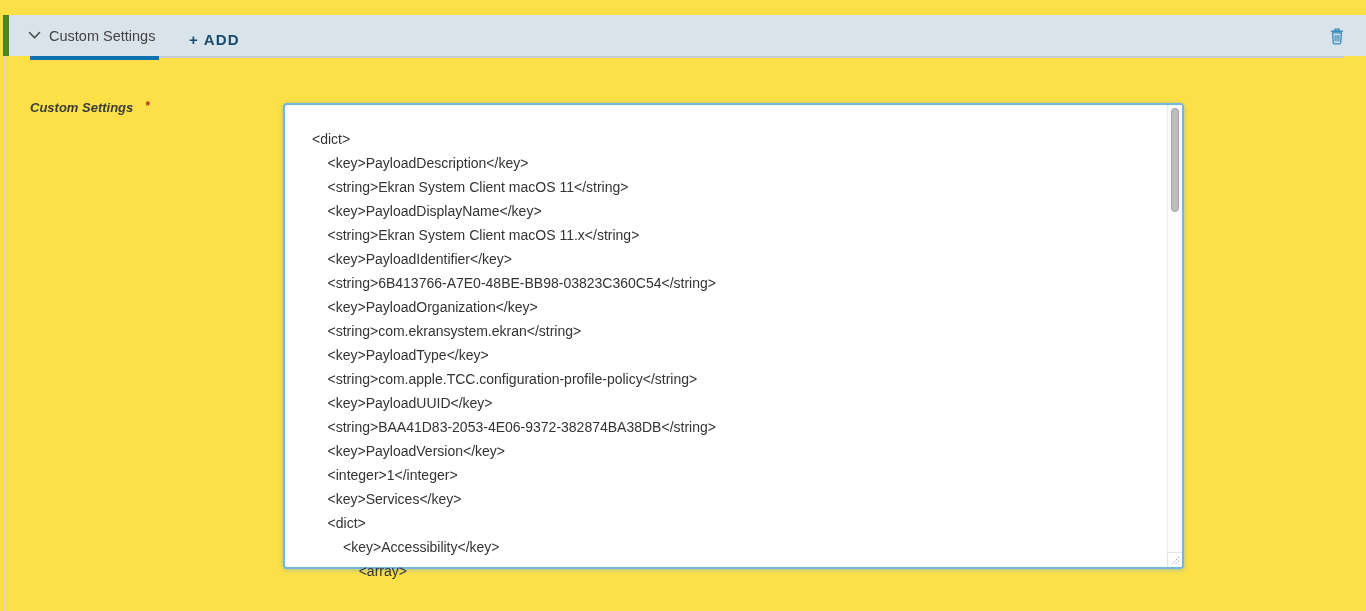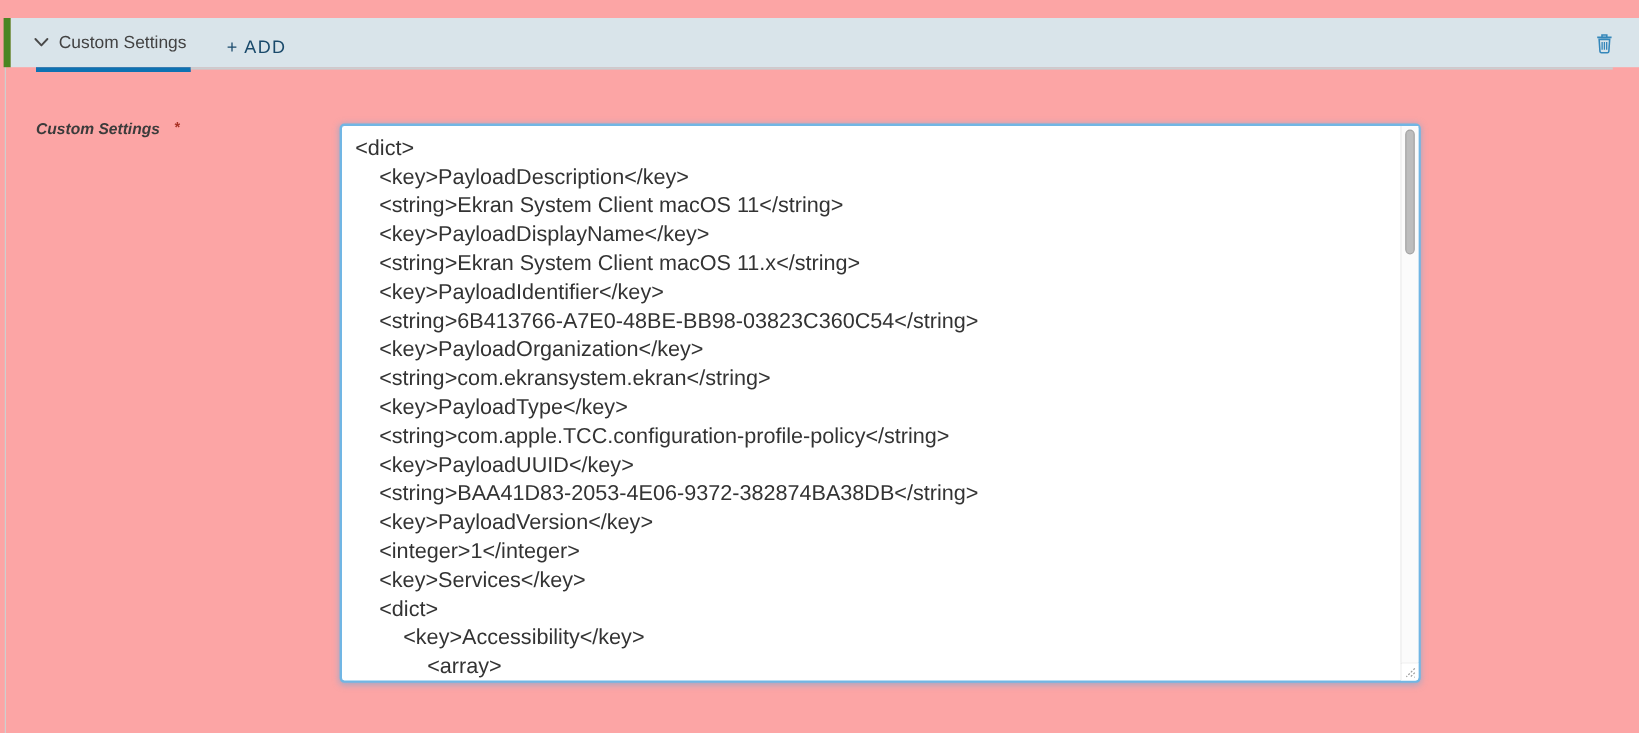--- a/index.html
+++ b/index.html
@@ -1,21 +1,21 @@
 <!DOCTYPE html>
 <html><head>
 <meta charset="utf-8">
 <style>
   * { box-sizing: border-box; }
   html, body { margin: 0; padding: 0; background: #fff; }
   .page {
     position: relative;
     width: 1366px;
     height: 611px;
-    background: #fca5a5;
+    background: #fde047;
     font-family: "Liberation Sans", sans-serif;
     overflow: hidden;
   }
   .left-rule {
     position: absolute;
     left: 4px; top: 15px; bottom: 0;
     width: 1px;
     background: #cfcfcf;
   }
   .green-bar {
@@ -51,20 +51,21 @@
     align-items: center;
     padding: 8px 4px 0 4px;
     background: none;
     border: none;
     color: #1a4a6b;
     font-family: "Liberation Sans", sans-serif;
     font-size: 15px;
     letter-spacing: 1.2px;
     cursor: pointer;
     white-space: nowrap;
+    font-weight: bold;
   }
   .trash-btn {
     position: absolute;
     right: 20px; top: 11px;
     width: 18px; height: 20px;
     background: none;
     border: none;
     padding: 0;
     cursor: pointer;
     display: flex;
@@ -103,25 +104,25 @@
   .editor {
     position: absolute;
     left: 283px; top: 103px;
     width: 901px; height: 466px;
     background: #fff;
     border: 2px solid #71b6e4;
     border-radius: 4px;
     box-shadow: 0 1px 5px rgba(96,169,222,0.55);
   }
   .editor pre {
-    margin: 0;
+    margin: 16px;
     height: 100%;
     padding: 6px 26px 0 11px;
     font-family: "Liberation Sans", sans-serif;
-    font-size: 18px;
+    font-size: 14px;
     line-height: 24px;
     color: #333;
     white-space: pre;
     overflow: hidden;
   }
   .sb-track {
     position: absolute;
     top: 0; right: 0;
     width: 15px;
     height: calc(100% - 15px);

